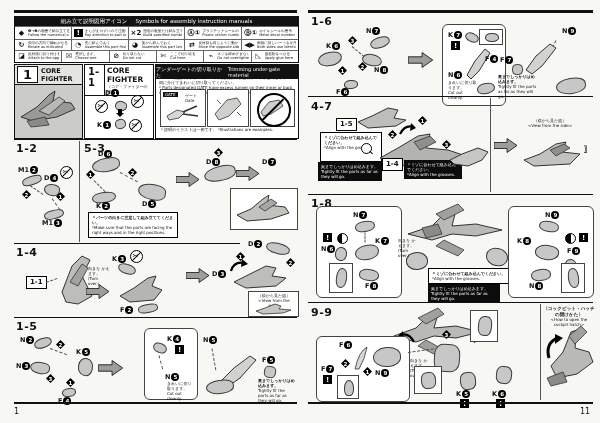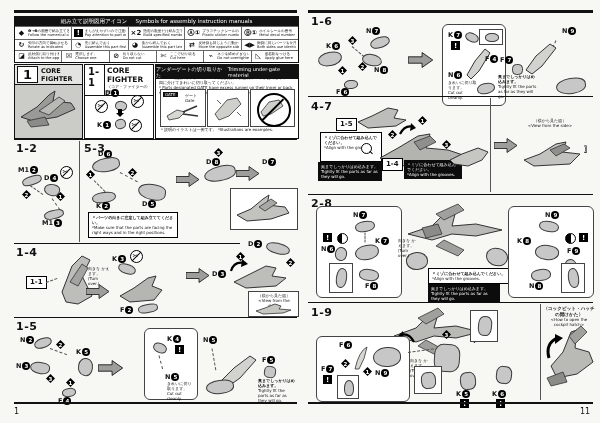--- a/index.html
+++ b/index.html
@@ -577,21 +577,21 @@
     <span>&lt;View from the side&gt;</span>
   </div>
   <svg class="abs" style="left:522px;top:136px" width="62" height="36" viewBox="0 0 62 36">
     <polygon points="2,24 18,18 34,8 44,6 40,16 58,18 48,28 12,30" fill="#c2c2be" stroke="#333" stroke-width="1"></polygon>
     <polygon points="28,14 42,8 48,12 34,20" fill="#8f8f8b" stroke="#333" stroke-width="0.8"></polygon>
   </svg>
   <span class="abs" style="left:584px;top:144px;font-weight:bold;font-size:8px">〗</span>
 
   <div class="hl" style="left:308px;top:194px;width:285px;height:1px"></div>
 
-  <div class="sid" style="left:311px;top:197px">2-8</div>
+  <div class="sid" style="left:311px;top:197px">1-8</div>
   <div class="rbox" style="left:316px;top:206px;width:84px;height:90px">
     <span class="pl" style="left:36px;top:4px">
         <b>N</b>
         <i class="pn">7</i>
       </span>
     <span class="blob" style="left:38px;top:14px;width:18px;height:9px;border-radius:45%;transform:rotate(-10deg)"></span>
     <span class="dl" style="left:48px;top:25px;width:10px;transform:rotate(90deg)"></span>
     <span class="wn" style="left:6px;top:26px"></span>
     <span class="half" style="left:20px;top:26px"></span>
     <span class="pl" style="left:58px;top:30px">
@@ -660,21 +660,21 @@
     </div>
     <span class="blob" style="left:22px;top:62px;width:18px;height:10px;border-radius:45%;transform:rotate(-6deg)"></span>
     <span class="pl" style="left:20px;top:75px">
         <b>N</b>
         <i class="pn">8</i>
       </span>
   </div>
 
   <div class="hl" style="left:308px;top:302px;width:285px;height:1px"></div>
 
-  <div class="sid" style="left:311px;top:306px">1-9</div>
+  <div class="sid" style="left:311px;top:306px">9-9</div>
   <svg class="abs" style="left:388px;top:306px" width="96" height="52" viewBox="0 0 96 52">
     <polygon points="6,30 28,22 42,8 50,8 46,22 68,20 92,26 68,32 46,30 28,36" fill="#b9b9b5" stroke="#333" stroke-width="1"></polygon>
     <polygon points="30,12 50,2 56,8 38,18" fill="#a0a09c" stroke="#333" stroke-width="0.8"></polygon>
     <polygon points="30,40 50,50 56,44 38,34" fill="#a0a09c" stroke="#333" stroke-width="0.8"></polygon>
   </svg>
   <span class="ds" style="left:442px;top:330px">3</span>
   <span class="ds" style="left:470px;top:334px">4</span>
   <svg class="abs" style="left:398px;top:330px" width="18" height="14" viewBox="0 0 18 14">
       <path d="M16,12 Q11,2 2,5" fill="none" stroke="#000" stroke-width="2.2"></path>
       <polygon points="5,1 0,6 6,9" fill="#000"></polygon>

